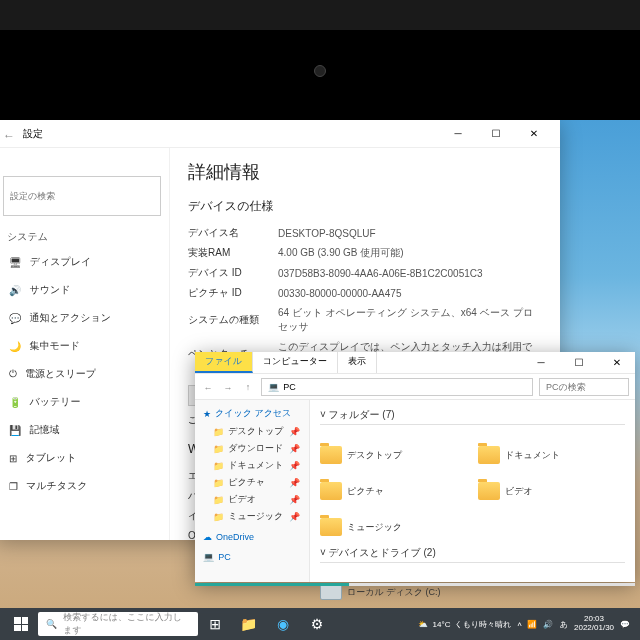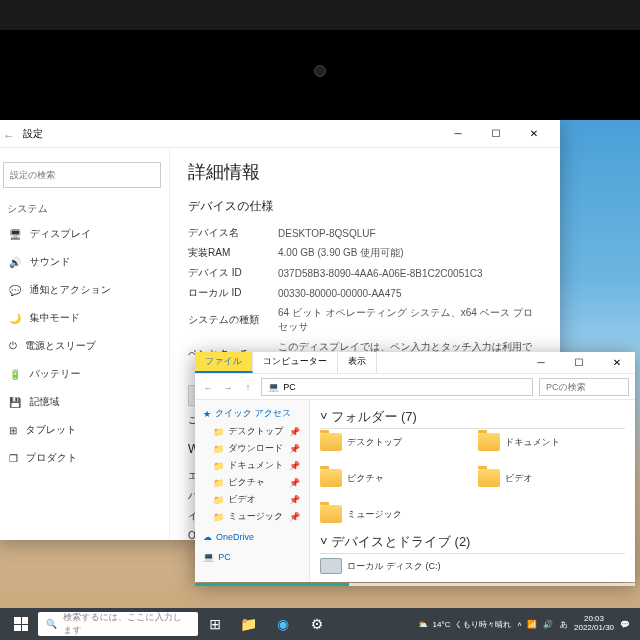--- a/index.html
+++ b/index.html
@@ -13,21 +13,21 @@
 
 
 .settings-win { position: absolute; top: 0; left: -5px; width: 565px; height: 420px; background: #fff; box-shadow: 0 4px 20px rgba(0,0,0,0.3); font-size: 10px; }
 .settings-titlebar { height: 28px; display: flex; align-items: center; padding: 0 8px; border-bottom: 1px solid #eee; }
 .win-controls { margin-left: auto; display: flex; gap: 2px; }
 .win-btn { width: 36px; height: 24px; display: flex; align-items: center; justify-content: center; font-size: 10px; color: #000; }
 .win-btn.close { color: #000; }
 
 .settings-body { display: flex; height: calc(100% - 28px); }
 .settings-sidebar { width: 175px; padding: 8px 4px; background: #fff; border-right: 1px solid #f0f0f0; }
-.sidebar-search { width: 95%; height: 26px; border: 1px solid #ccc; margin: 6px 4px 10px 4px; padding: 0 6px; font-size: 9px; }
+.sidebar-search { width: 95%; height: 40px; border: 1px solid #ccc; margin: 20px 4px 10px 4px; padding: 0 6px; font-size: 9px; }
 .sidebar-header { font-size: 10px; color: #555; padding: 4px 8px; }
 .sidebar-item { padding: 7px 10px; font-size: 10px; color: #333; display: flex; align-items: center; gap: 8px; }
 
 .settings-main { flex: 1; padding: 12px 18px; overflow: hidden; }
 .main-title { font-size: 18px; color: #222; margin-bottom: 14px; }
 .section-title { font-size: 12px; color: #222; margin: 10px 0 8px 0; }
 .spec-row { display: flex; padding: 3px 0; font-size: 10px; color: #444; align-items: center; }
 .spec-label { width: 90px; color: #333; }
 .spec-value { flex: 1; color: #555; }
 .copy-btn { display: inline-block; background: #eee; border: 1px solid #ccc; padding: 3px 10px; font-size: 9px; margin-top: 8px; }
@@ -40,21 +40,21 @@
 .exp-toolbar { height: 26px; display: flex; align-items: center; padding: 0 6px; gap: 6px; border-bottom: 1px solid #e8e8e8; }
 .exp-nav { width: 14px; height: 14px; color: #888; display: flex; align-items: center; justify-content: center; }
 .exp-path { flex: 1; border: 1px solid #ccc; height: 18px; padding: 0 6px; font-size: 9px; display: flex; align-items: center; }
 .exp-search { width: 90px; border: 1px solid #ccc; height: 18px; padding: 0 6px; font-size: 9px; }
 .exp-body { display: flex; height: calc(100% - 48px); }
 .exp-sidebar { width: 115px; background: #f9f9f9; border-right: 1px solid #e8e8e8; padding: 4px; overflow: hidden; }
 .exp-tree-item { padding: 2px 4px 2px 14px; font-size: 9px; color: #333; display: flex; align-items: center; gap: 4px; white-space: nowrap; }
 .exp-tree-header { padding: 3px 4px; font-size: 9px; color: #0067c0; display: flex; align-items: center; gap: 4px; }
 .exp-content { flex: 1; padding: 6px 10px; }
 .folder-group { margin-bottom: 8px; }
-.group-header { font-size: 13px; color: #333; padding: 2px 0; border-bottom: 1px solid #e0e0e0; margin-bottom: 4px; }
+.group-header { font-size: 10px; color: #333; padding: 2px 0; border-bottom: 1px solid #e0e0e0; margin-bottom: 21px; }
 .folder-grid { display: flex; flex-wrap: wrap; gap: 18px; }
 .folder-item { display: flex; align-items: center; gap: 5px; font-size: 9px; color: #333; width: 140px; }
 .folder-icon { width: 22px; height: 18px; background: linear-gradient(180deg,#ffd86b,#f5b943); border-radius: 2px; position: relative; }
 .folder-icon::before { content:""; position:absolute; top:-3px; left:0; width:9px; height:3px; background:#f5b943; border-radius:1px 1px 0 0; }
 .drive-icon { width: 22px; height: 16px; background: #cfd8dc; border: 1px solid #90a4ae; border-radius: 2px; position: relative; }
 .drive-bar { position: absolute; bottom: -4px; left: 0; right: 0; height: 3px; background: #e0e0e0; }
 .drive-bar-fill { height: 100%; background: #26a69a; }
 
 
 .taskbar { position: absolute; bottom: 0; left: 0; right: 0; height: 32px; background: rgba(30,45,60,0.85); backdrop-filter: blur(10px); display: flex; align-items: center; padding: 0 4px; }
@@ -118,42 +118,42 @@
               <div class="sidebar-item">
                 <span>💾</span>
                 <span>記憶域</span>
               </div>
               <div class="sidebar-item">
                 <span>⊞</span>
                 <span>タブレット</span>
               </div>
               <div class="sidebar-item">
                 <span>❐</span>
-                <span>プロダクト</span>
+                <span>マルチタスク</span>
               </div>
             </div>
         </div>
         <div class="settings-main">
           <div class="main-title">詳細情報</div>
           <div class="section-title">デバイスの仕様</div>
           <div id="spec-rows">
               <div class="spec-row">
                 <div class="spec-label">デバイス名</div>
                 <div class="spec-value">DESKTOP-8QSQLUF</div>
               </div>
               <div class="spec-row">
                 <div class="spec-label">実装RAM</div>
                 <div class="spec-value">4.00 GB (3.90 GB 使用可能)</div>
               </div>
               <div class="spec-row">
                 <div class="spec-label">デバイス ID</div>
                 <div class="spec-value">037D58B3-8090-4AA6-A06E-8B1C2C0051C3</div>
               </div>
               <div class="spec-row">
-                <div class="spec-label">ローカル ID</div>
+                <div class="spec-label">ピクチャ ID</div>
                 <div class="spec-value">00330-80000-00000-AA475</div>
               </div>
               <div class="spec-row">
                 <div class="spec-label">システムの種類</div>
                 <div class="spec-value">64 ビット オペレーティング システム、x64 ベース プロセッサ</div>
               </div>
               <div class="spec-row">
                 <div class="spec-label">ペンとタッチ</div>
                 <div class="spec-value">このディスプレイでは、ペン入力とタッチ入力は利用できません</div>
               </div>

